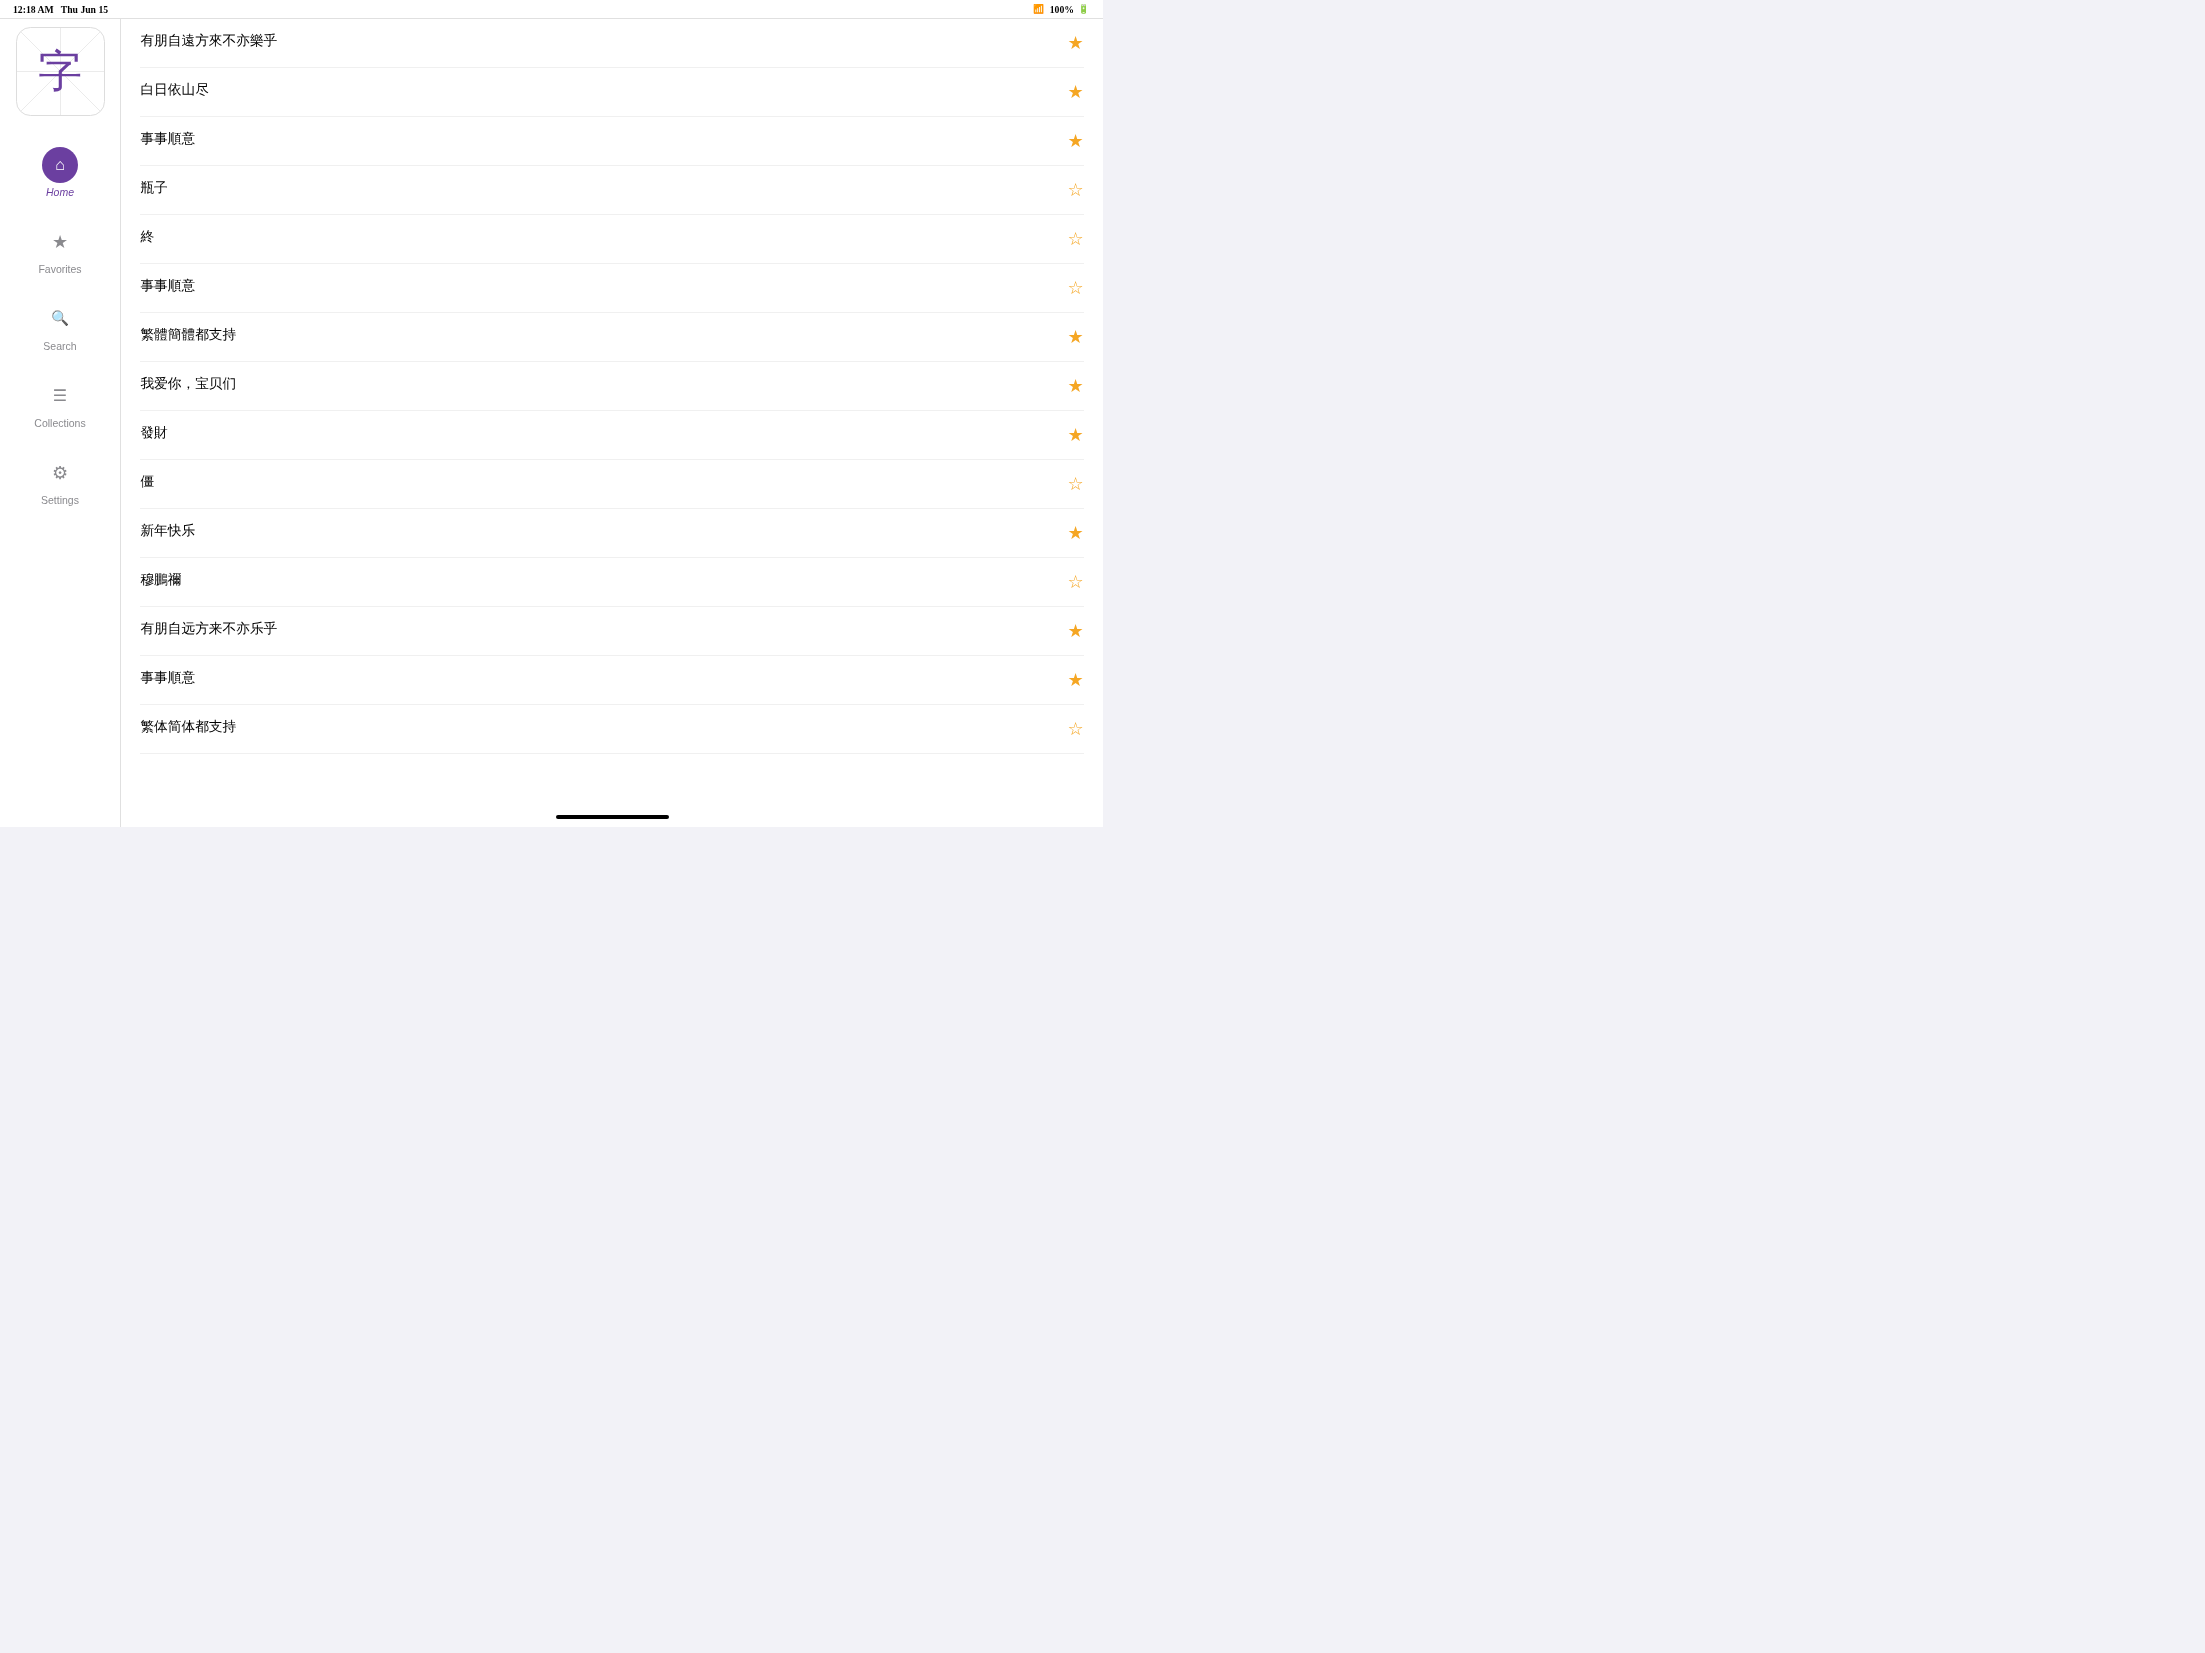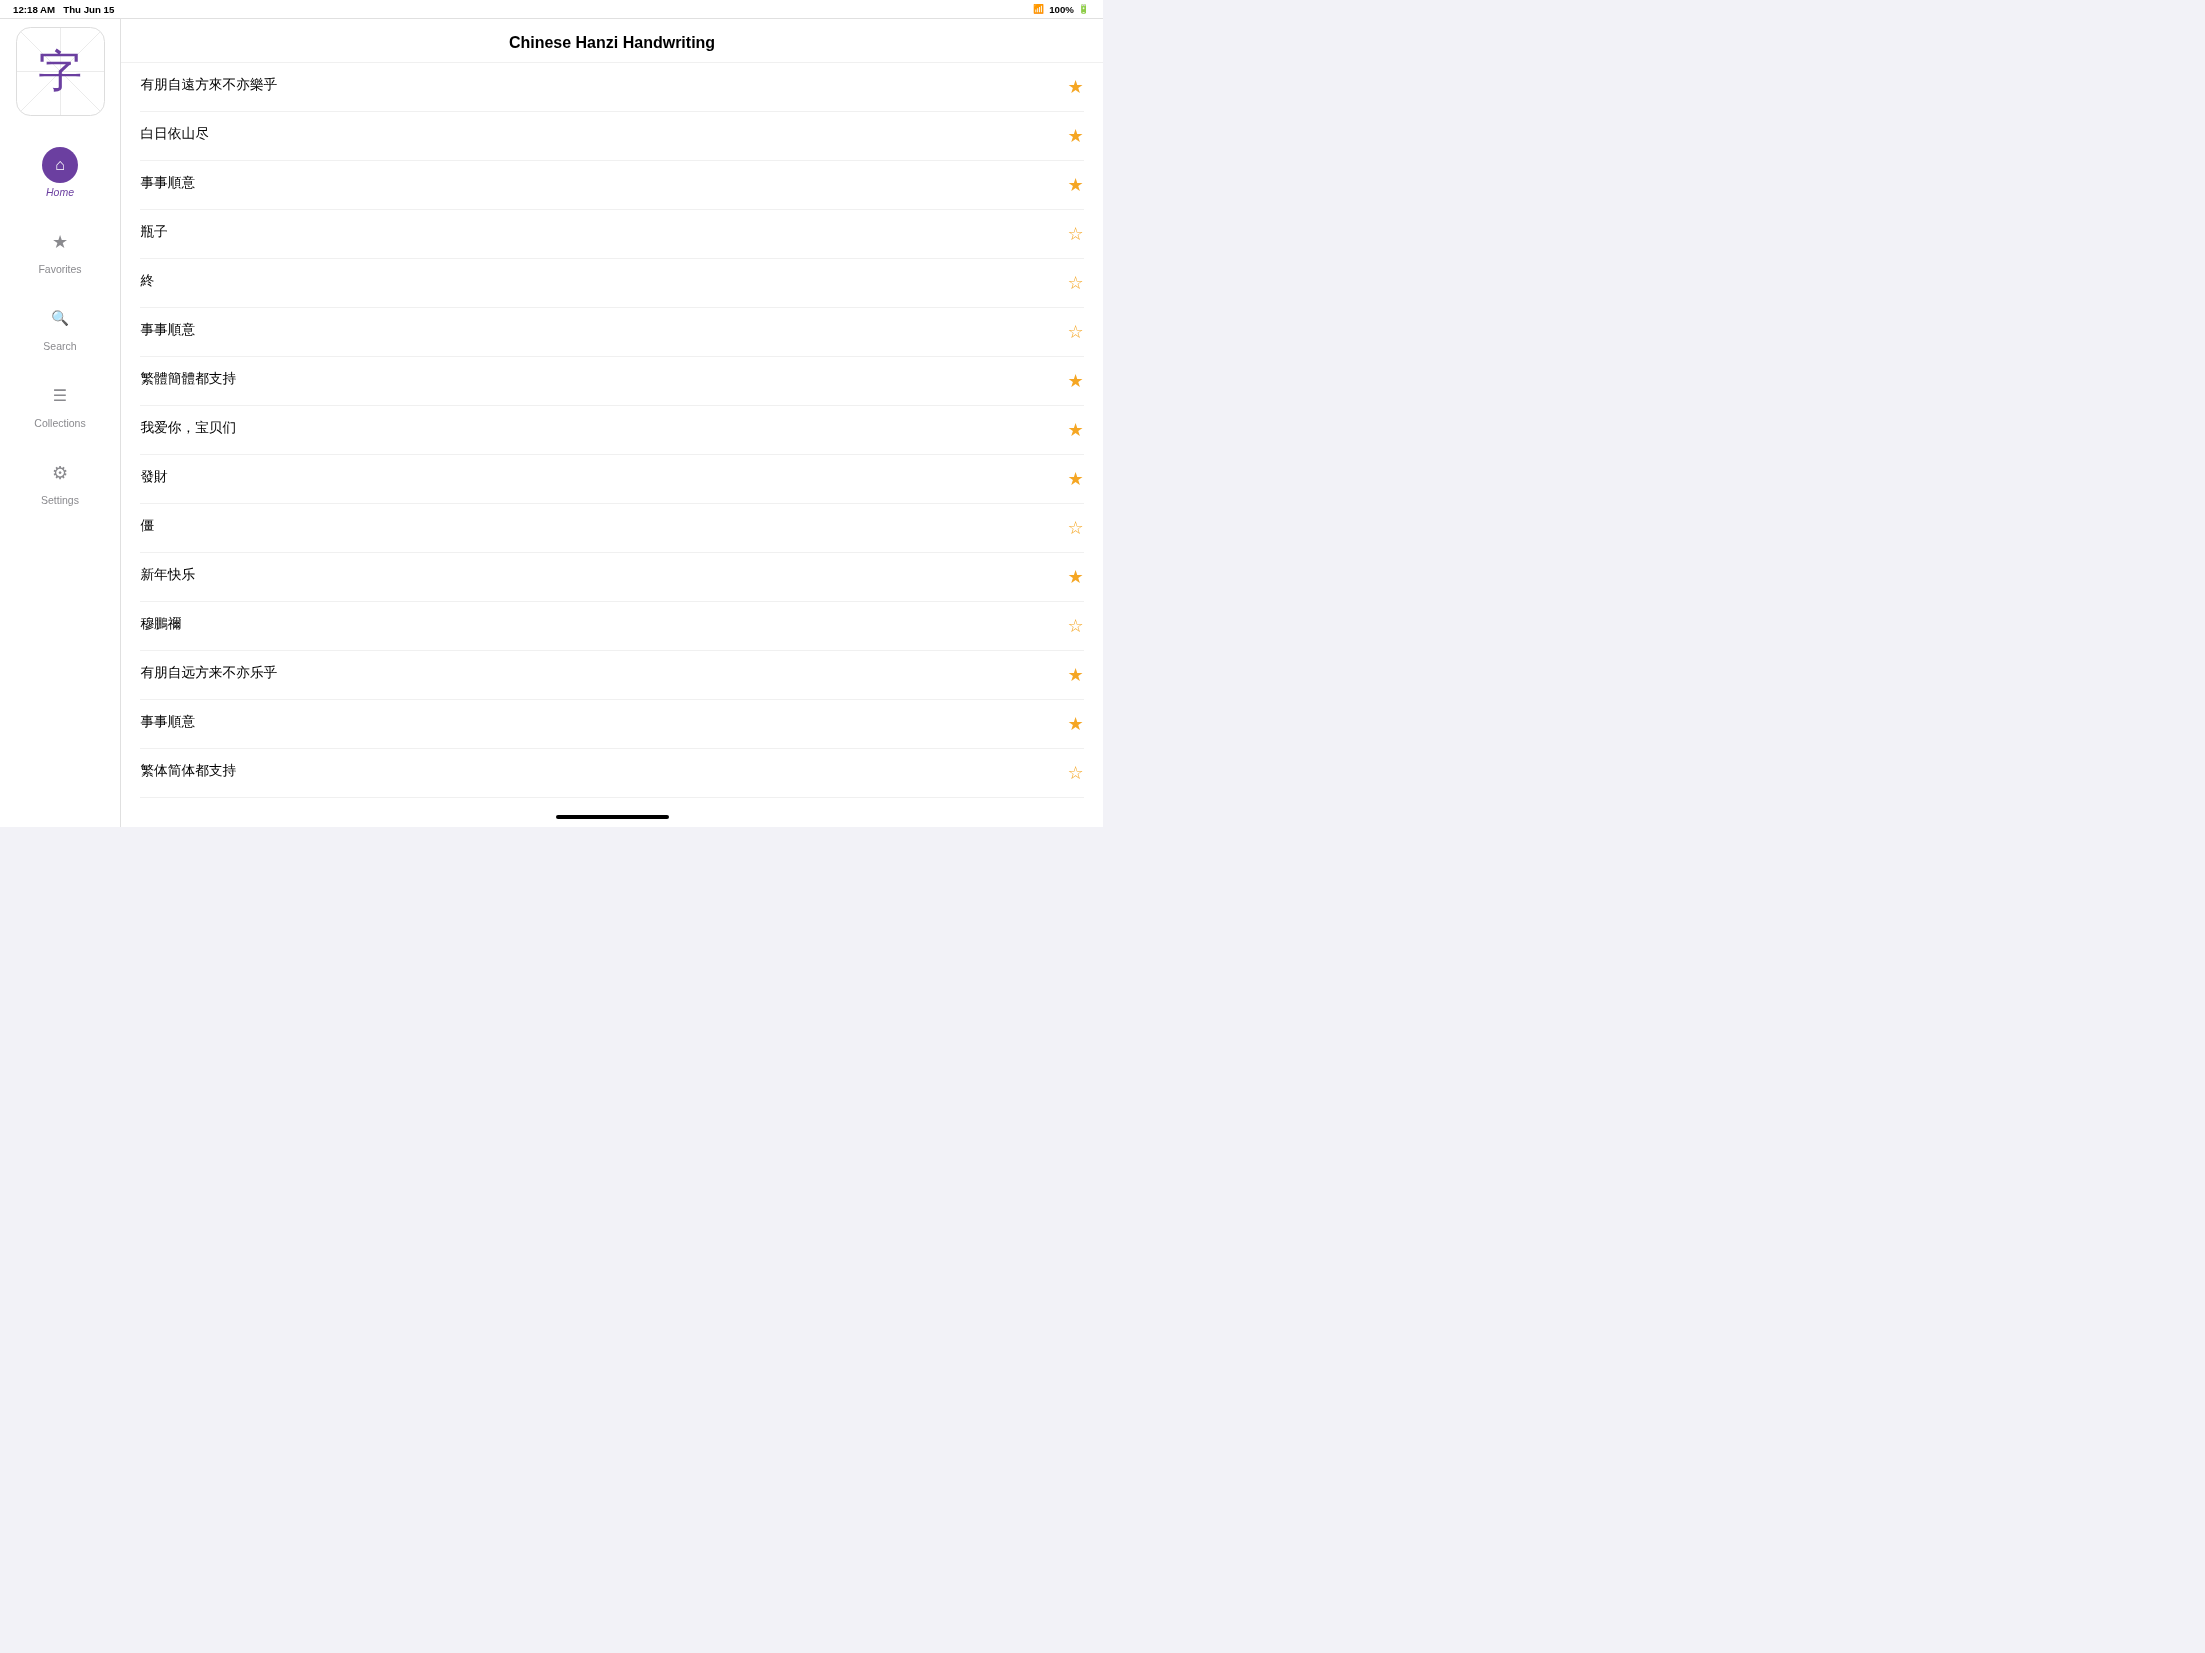--- a/index.html
+++ b/index.html
@@ -17,20 +17,21 @@
     .status-bar {
       display: flex;
       justify-content: space-between;
       align-items: center;
       padding: 3.2px 13px;
       background: #fff;
       font-size: 9.7px;
       font-weight: 600;
       height: 19.4px;
       border-bottom: 0.8px solid #e0e0e0;
+      font-family: Liberation Serif, serif;
     }
     .status-right {
       display: flex;
       align-items: center;
       gap: 4.8px;
     }
     .wifi-icon { font-size: 9px; }
     .battery-icon { font-size: 9px; }
 
     
@@ -273,21 +274,20 @@
       <div class="nav-icon-wrapper">
         <span class="nav-icon">⚙</span>
       </div>
       <span class="nav-label">Settings</span>
     </div>
 
   </div>
 
   <div class="main-content">
 
-    <div class="page-title">Chinese Hanzi Handwriting</div>
 
 
     <div class="phrases-list" id="phrases-list">
 
     <div class="phrase-row">
           <span class="phrase-text">有朋自遠方來不亦樂乎</span>
           <span class="star-icon star-filled">★</span>
         </div>
         <div class="phrase-row">
           <span class="phrase-text">白日依山尽</span>

